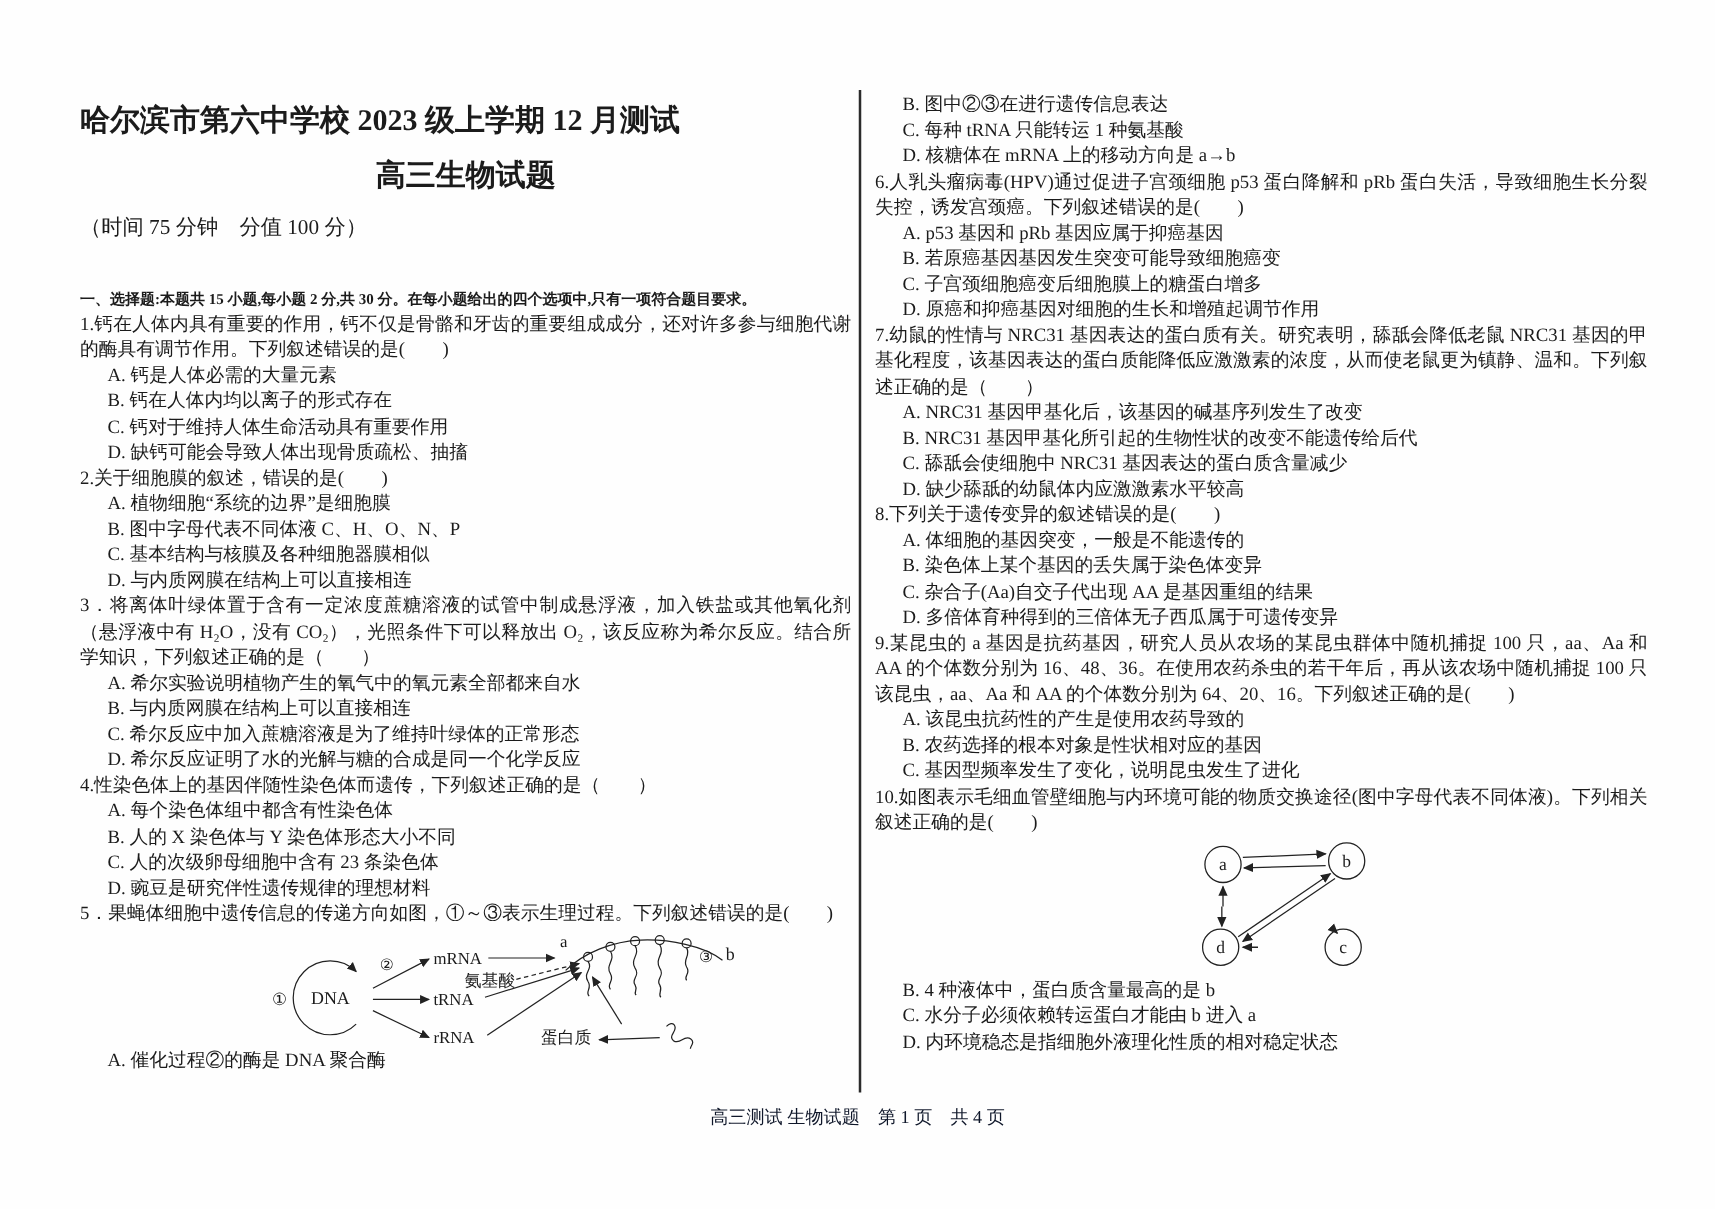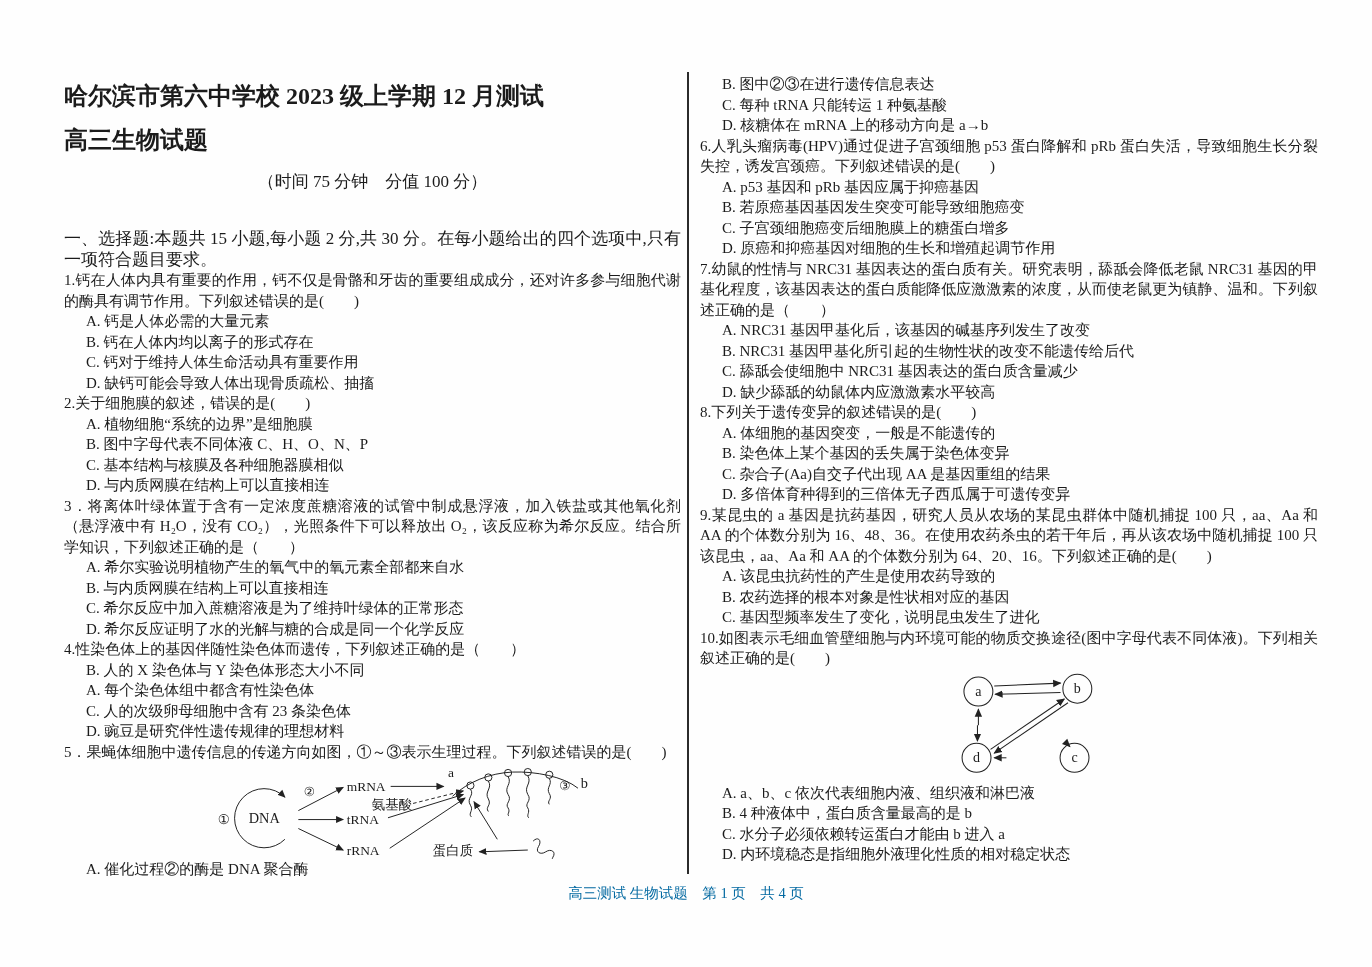--- a/index.html
+++ b/index.html
@@ -7,36 +7,36 @@
     position:relative; width:1372px; height:967px; background:#fefefe;
     font-family:"Liberation Serif","DejaVu Serif",serif; color:#1b1b1b;
     overflow:hidden;
   }
   .col { position:absolute; }
   .col-left  { left:64px;  top:64px; width:617px; }
   .col-right { left:700px; top:58px; width:618px;margin-top:16px; }
   .divider   { position:absolute; left:687px; top:72px; width:1.5px; height:802px; background:#2b2b2b; }
 
   .doc-title    { font-size:24px; font-weight:bold; margin:16px 0 0; }
-  .doc-subtitle { text-align:left; font-size:24px; font-weight:bold; margin:12px 0 0; }
-  .doc-meta     { text-align:center; font-size:17px; margin:14px 0 0; }
+  .doc-subtitle { text-align:center; font-size:24px; font-weight:bold; margin:12px 0 0; }
+  .doc-meta     { font-size:17px; margin:14px 0 0; }
 
-  .section-head { font-weight:normal; font-size:17px; line-height:20.5px; margin:36px 0 0; text-align:justify; }
+  .section-head { font-weight:bold; font-size:12px; line-height:20.5px; margin:36px 0 0; text-align:justify; }
   p.stem { margin:0; font-size:15px; line-height:20.5px; text-align:justify; }
   p.opt  { margin:0; font-size:15px; line-height:20.5px; padding-left:22px; }
 
   .fig { display:block; }
   .fig-q5  { margin:2px 0 0 126px; }
   .fig-q10 { margin:2px 0 0 236px; }
   svg text { font-family:"Liberation Serif","DejaVu Serif",serif; fill:#1b1b1b; }
   svg .ln { stroke:#222; stroke-width:1.1; fill:none; }
   svg .dash { stroke-dasharray:4 3; }
   svg .shape { stroke:#222; fill:none; stroke-width:1.1; }
 
-  .footer { position:absolute; left:0; right:0; top:884px; text-align:center; font-size:14.5px; color:#0369a1; }
+  .footer { position:absolute; left:0; right:0; top:884px; text-align:center; font-size:14.5px; color:#0f172a; }
 </style>
 </head>
 <body>
 
 <div class="page">
 
   <div class="col col-left">
     <div class="doc-title">哈尔滨市第六中学校 2023 级上学期 12 月测试</div>
     <div class="doc-subtitle">高三生物试题</div>
     <div class="doc-meta">（时间 75 分钟　分值 100 分）</div>
@@ -55,22 +55,22 @@
     <p class="opt">C. 基本结构与核膜及各种细胞器膜相似</p>
     <p class="opt">D. 与内质网膜在结构上可以直接相连</p>
 
     <p class="stem">3．将离体叶绿体置于含有一定浓度蔗糖溶液的试管中制成悬浮液，加入铁盐或其他氧化剂（悬浮液中有 H₂O，没有 CO₂），光照条件下可以释放出 O₂，该反应称为希尔反应。结合所学知识，下列叙述正确的是（　　）</p>
     <p class="opt">A. 希尔实验说明植物产生的氧气中的氧元素全部都来自水</p>
     <p class="opt">B. 与内质网膜在结构上可以直接相连</p>
     <p class="opt">C. 希尔反应中加入蔗糖溶液是为了维持叶绿体的正常形态</p>
     <p class="opt">D. 希尔反应证明了水的光解与糖的合成是同一个化学反应</p>
 
     <p class="stem">4.性染色体上的基因伴随性染色体而遗传，下列叙述正确的是（　　）</p>
+    <p class="opt">A. 每个染色体组中都含有性染色体</p>
     <p class="opt">B. 人的 X 染色体与 Y 染色体形态大小不同</p>
-    <p class="opt">A. 每个染色体组中都含有性染色体</p>
     <p class="opt">C. 人的次级卵母细胞中含有 23 条染色体</p>
     <p class="opt">D. 豌豆是研究伴性遗传规律的理想材料</p>
 
     <p class="stem">5．果蝇体细胞中遗传信息的传递方向如图，①～③表示生理过程。下列叙述错误的是(　　)</p>
 
     <svg class="fig fig-q5" width="430" height="95" viewBox="0 0 430 106">
       <defs>
         <marker id="ar" viewBox="0 0 10 10" markerWidth="9" markerHeight="9" refX="8" refY="5" orient="auto">
           <path d="M0,1 L9,5 L0,9 z" fill="#222"></path>
         </marker>
@@ -162,20 +162,19 @@
       <path class="ln" d="M 61,16 L 132,13" marker-end="url(#ar)"></path>
       <path class="ln" d="M 132,23 L 62,25" marker-end="url(#ar)"></path>
       <path class="ln" d="M 44,58 L 44,41" marker-end="url(#ar)"></path>
       <path class="ln" d="M 43,58 L 43,75" marker-end="url(#ar)"></path>
       <path class="ln" d="M 57,84 L 136,30" marker-end="url(#ar)"></path>
       <path class="ln" d="M 140,34 L 61,88" marker-end="url(#ar)"></path>
       <path class="ln" d="M 74,93 L 61,93" marker-end="url(#ar)"></path>
       <path class="ln" d="M 137,76 L 142,81" marker-end="url(#ar)"></path>
     </svg>
 
-    <p class="opt">A. a、b、c 依次代表细胞内液、组织液和淋巴液</p>
     <p class="opt">B. 4 种液体中，蛋白质含量最高的是 b</p>
     <p class="opt">C. 水分子必须依赖转运蛋白才能由 b 进入 a</p>
     <p class="opt">D. 内环境稳态是指细胞外液理化性质的相对稳定状态</p>
   </div>
 
   <div class="footer">高三测试 生物试题　第 1 页　共 4 页</div>
 </div>
 
 </body></html>

